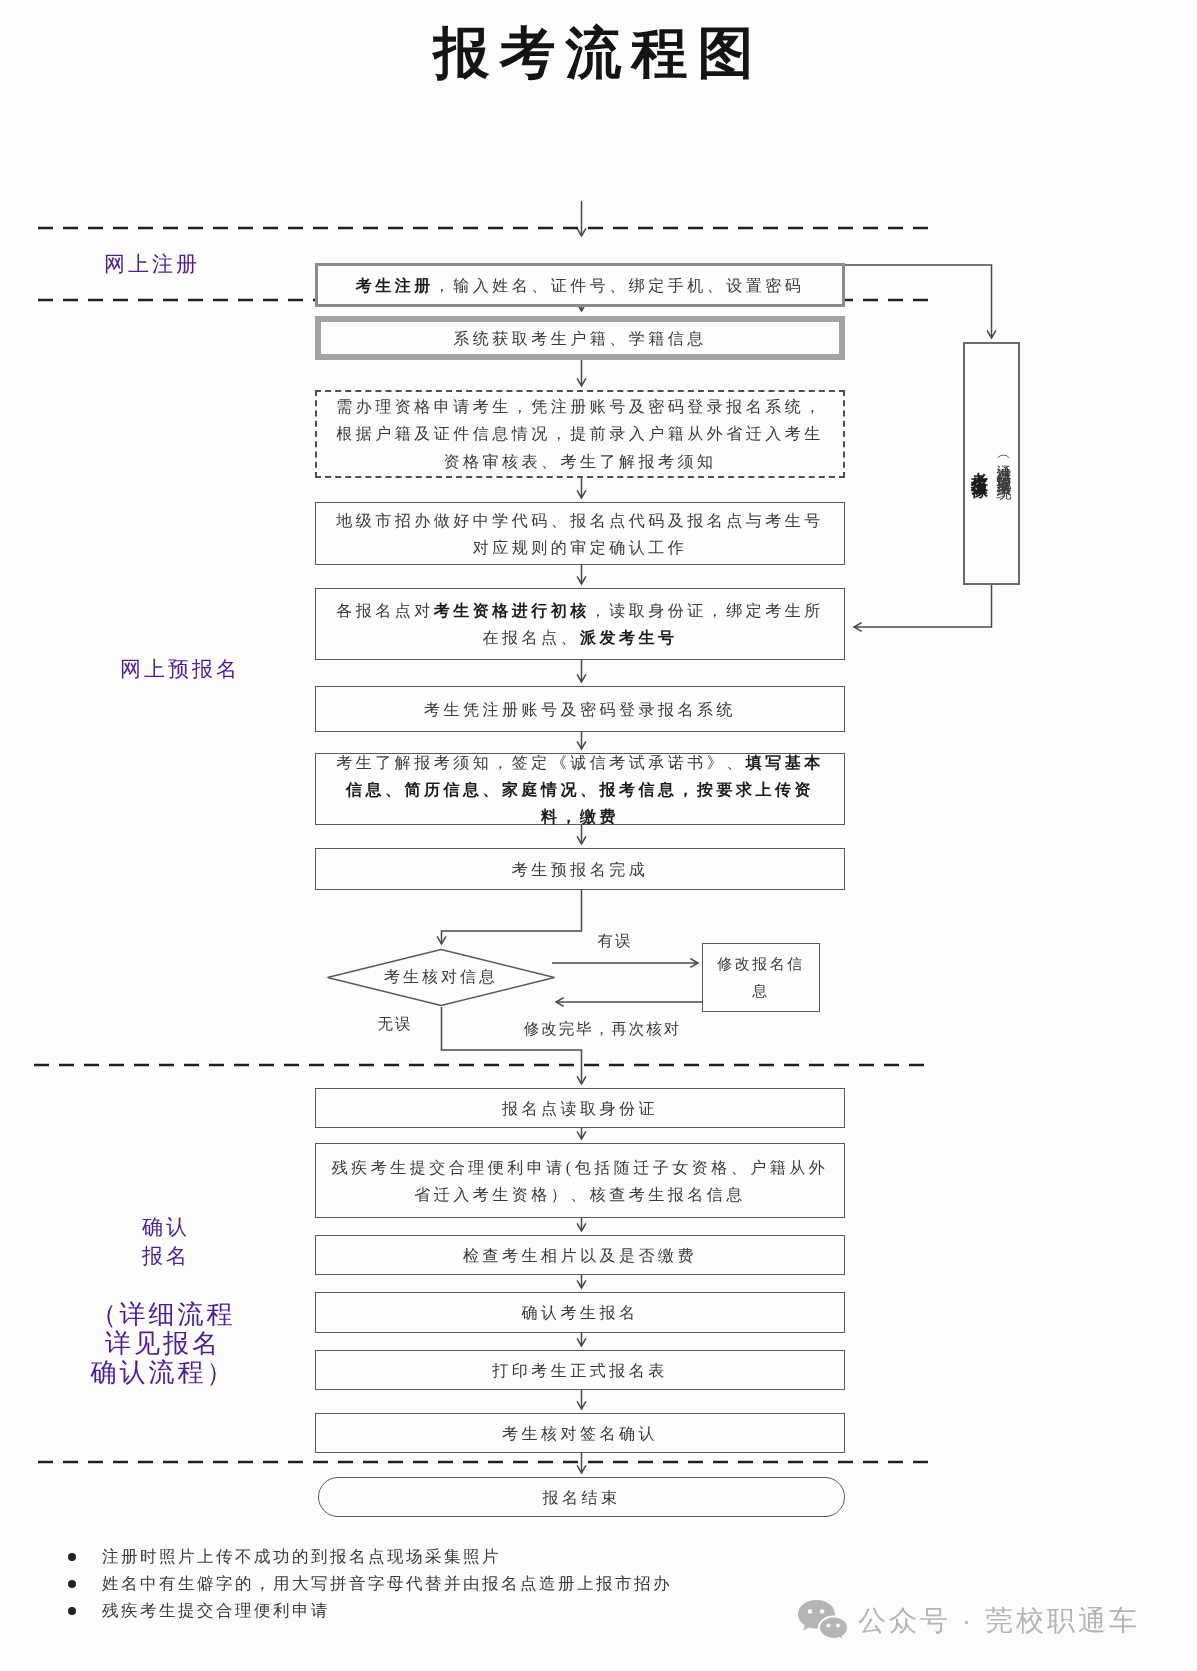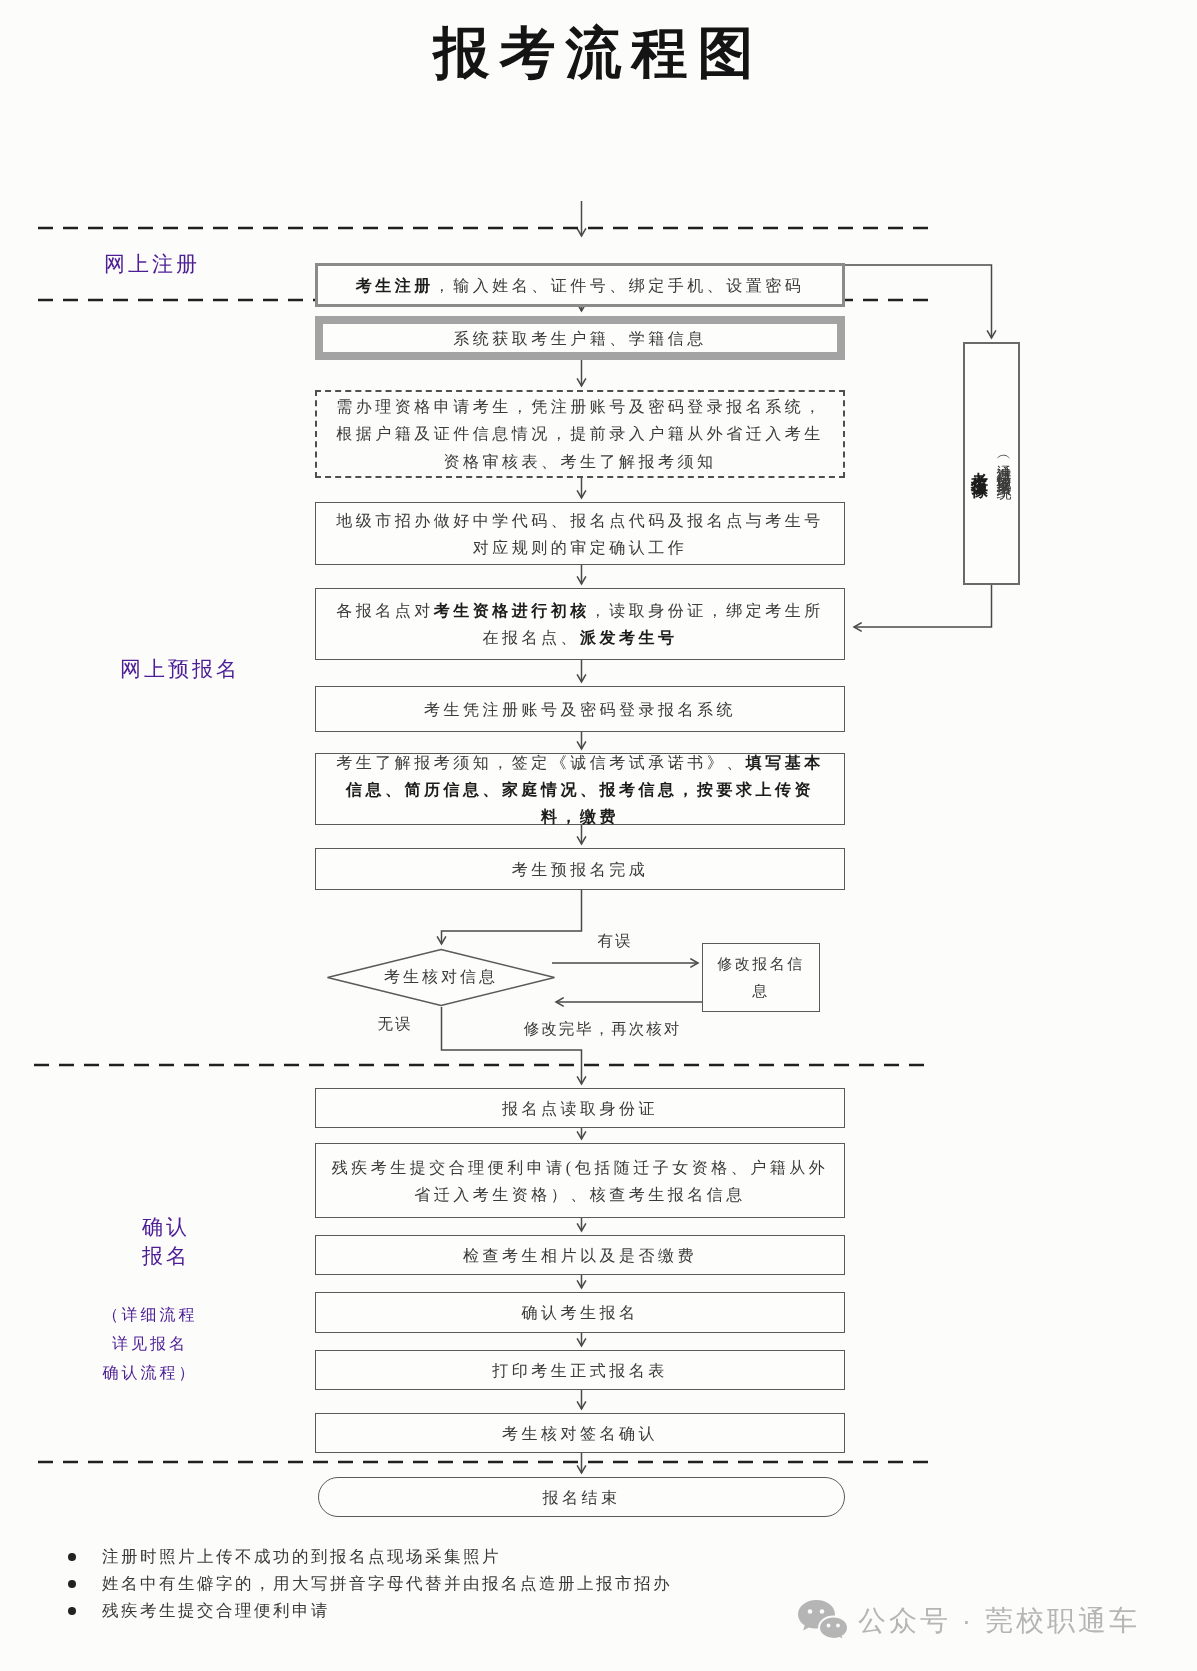--- a/index.html
+++ b/index.html
@@ -15,21 +15,21 @@
   .connectors { position:absolute; left:0; top:0; }
   .box {
     position:absolute; box-sizing:border-box;
     border:1.6px solid #5a5a5a; background:#fdfdfc;
     display:flex; align-items:center; justify-content:center;
     text-align:center; font-size:16px; letter-spacing:3.5px; line-height:27px;
     padding:3px 12px; color:#3a3a3a;
   }
   .box .inner { display:inline-block; }
   .thick  { border:3px solid #8b8b8b; }
-  .gray2  { border:8px solid #a3a3a3; }
+  .gray2  { border:6px solid #a3a3a3; }
   .stadium { border-radius:22px; }
   .dashedbox { border:2.2px dashed #4f4f4f; background:transparent; }
   .b { font-weight:bold; color:#1c1c1c; }
   .seclabel {
     position:absolute; font-weight:normal; color:#4c1d95; text-align:center;
     font-size:21px; letter-spacing:3px; line-height:29px; white-space:pre-line;
   }
   .edge-label { position:absolute; font-size:15.5px; letter-spacing:2px; color:#3a3a3a; text-align:center; }
   .diamond { position:absolute; }
   .diamond svg { position:absolute; inset:0; width:100%; height:100%; }
@@ -85,21 +85,21 @@
       <line x1="38" y1="1462" x2="932" y2="1462"></line>
     </g>
   </svg>
 
   <div class="title">报考流程图</div>
 
   <div class="seclabel" style="left:82px; top:250px; width:140px;">网上注册</div>
   <div class="seclabel" style="left:95px; top:655px; width:170px;">网上预报名</div>
   <div class="seclabel" style="left:86px; top:1213px; width:160px;">确认
 报名</div>
-  <div class="seclabel" style="left:60px; top:1300px; width:180px; font-size:16px;">（详细流程
+  <div class="seclabel" style="left:73px; top:1300px; width:180px; font-size:26px;">（详细流程
 详见报名
 确认流程）</div>
 
 
   <div class="box thick" style="left:315px; top:243px; width:530px; height:44px;margin-top:20px;">
     <span class="inner">
       <span class="b">考生注册</span><span>，输入姓名、证件号、绑定手机、设置密码</span>
     </span>
   </div>
 

